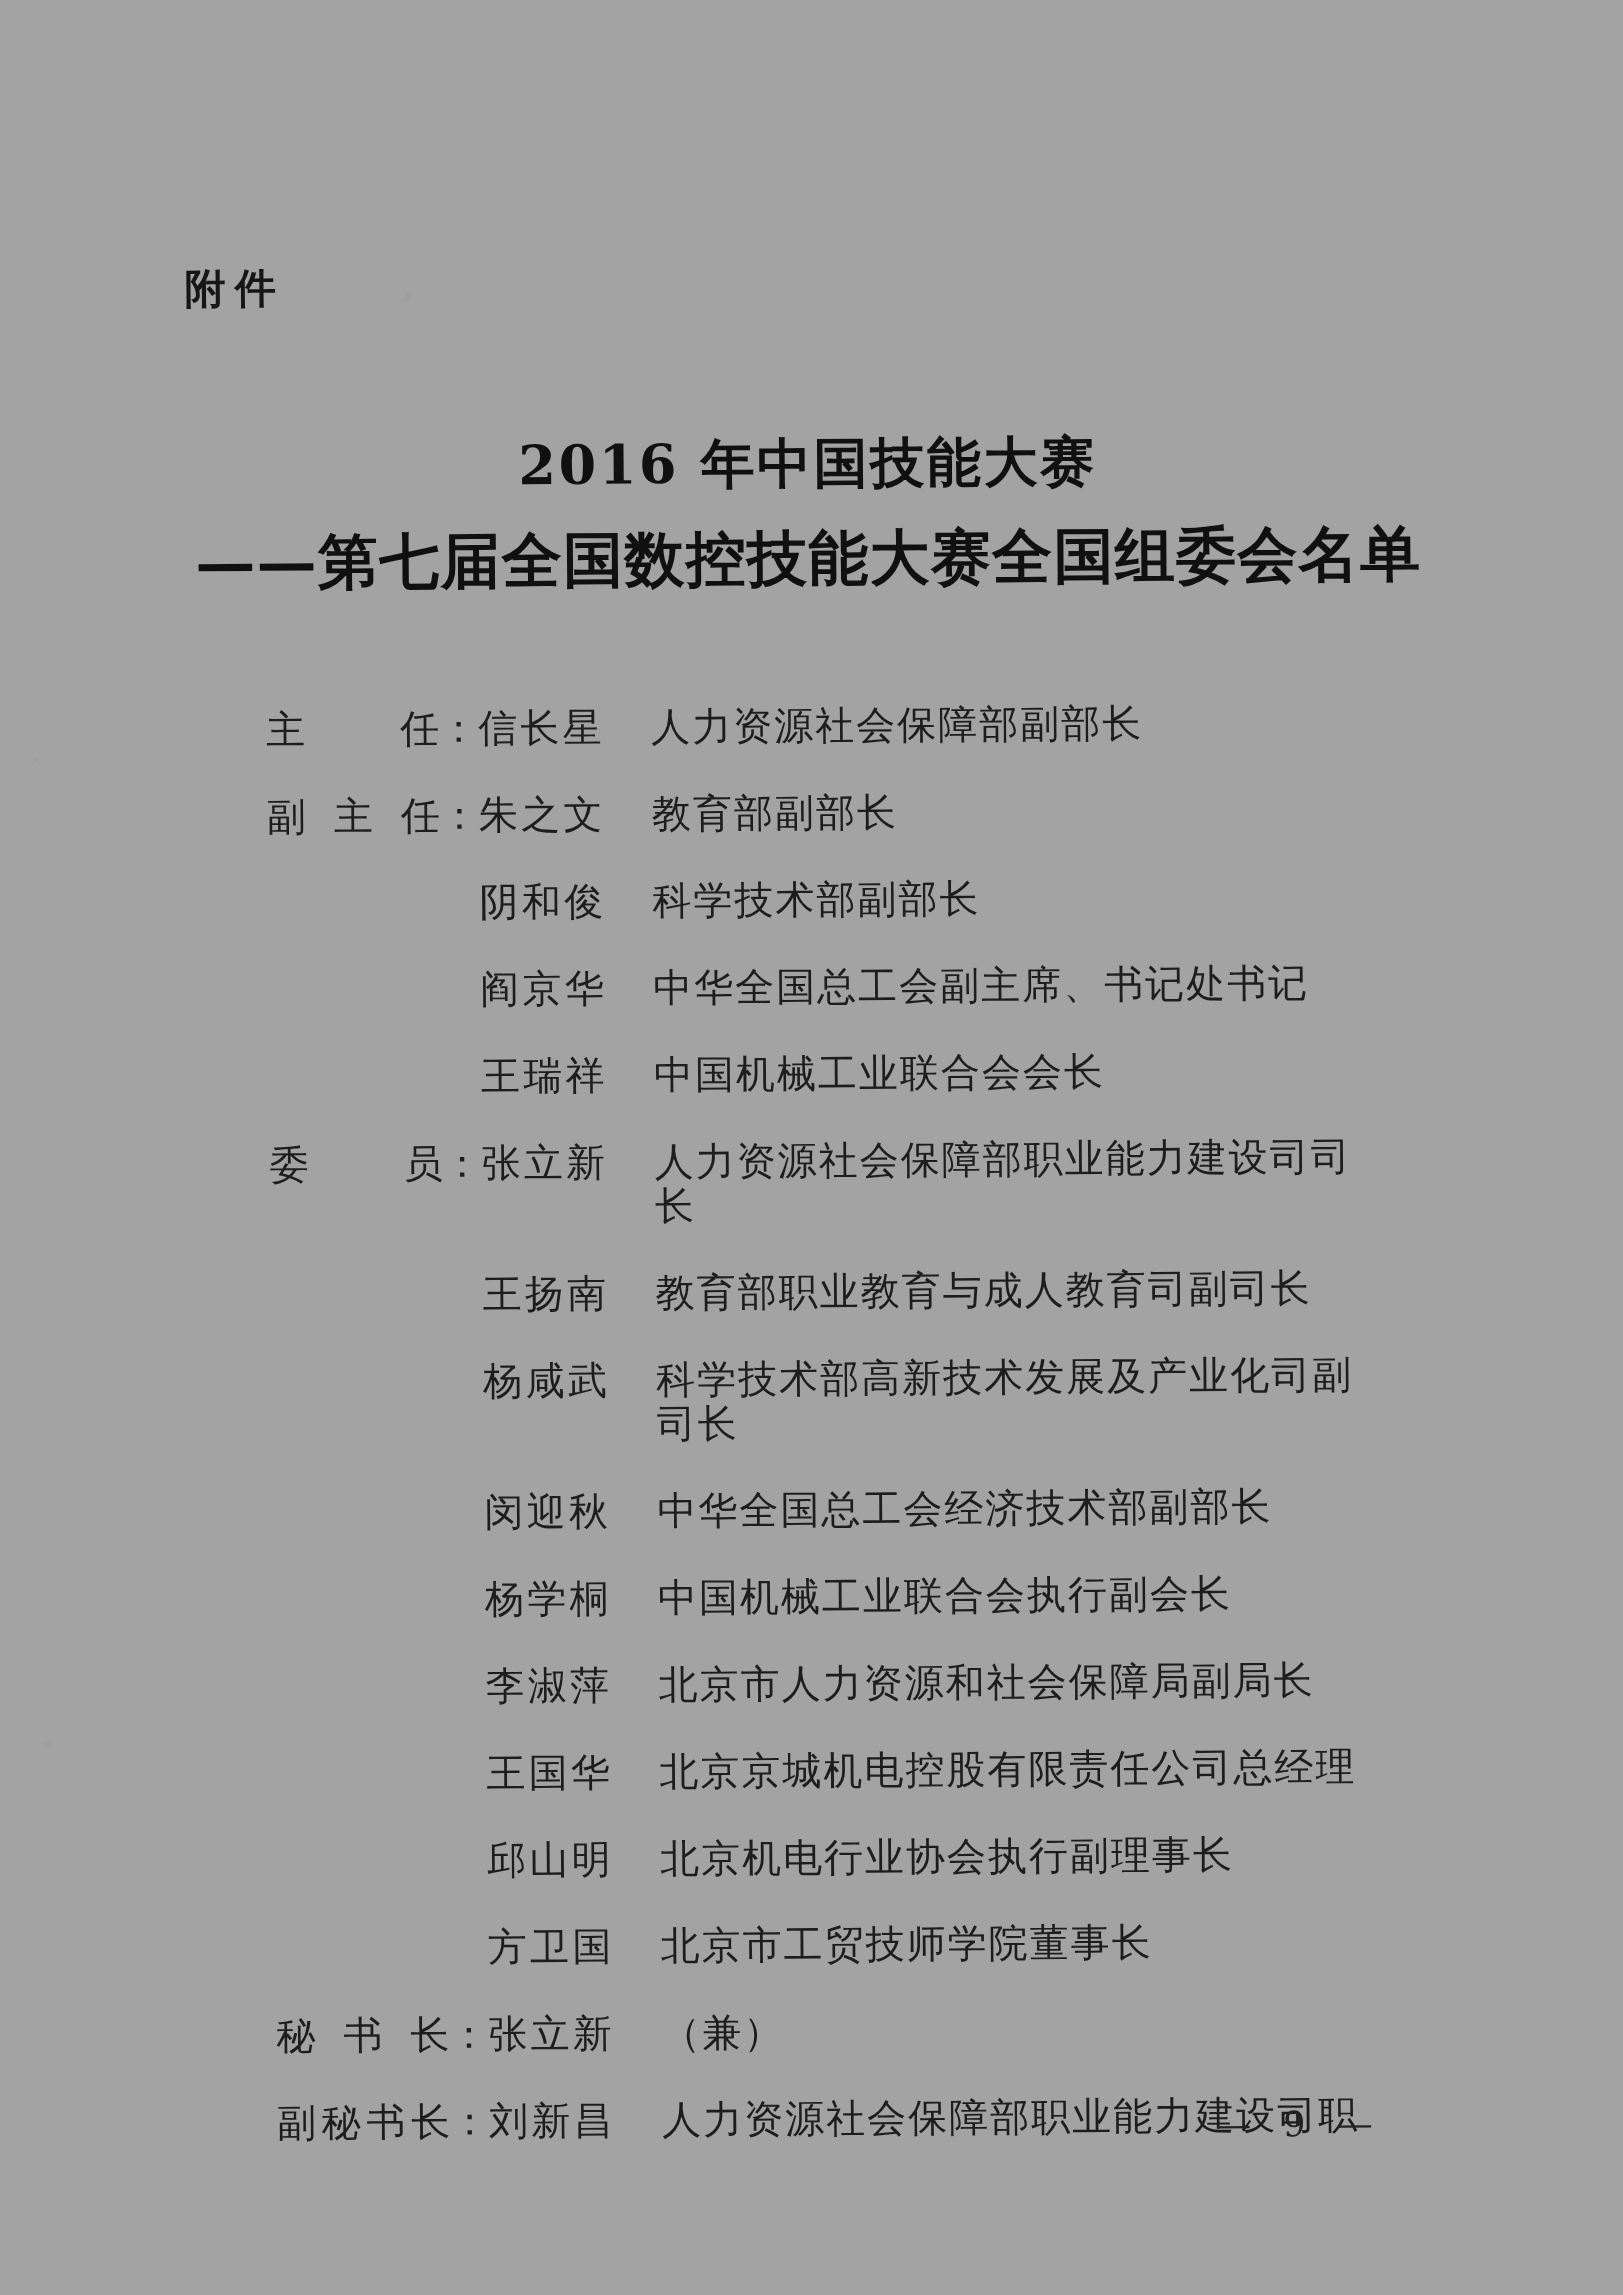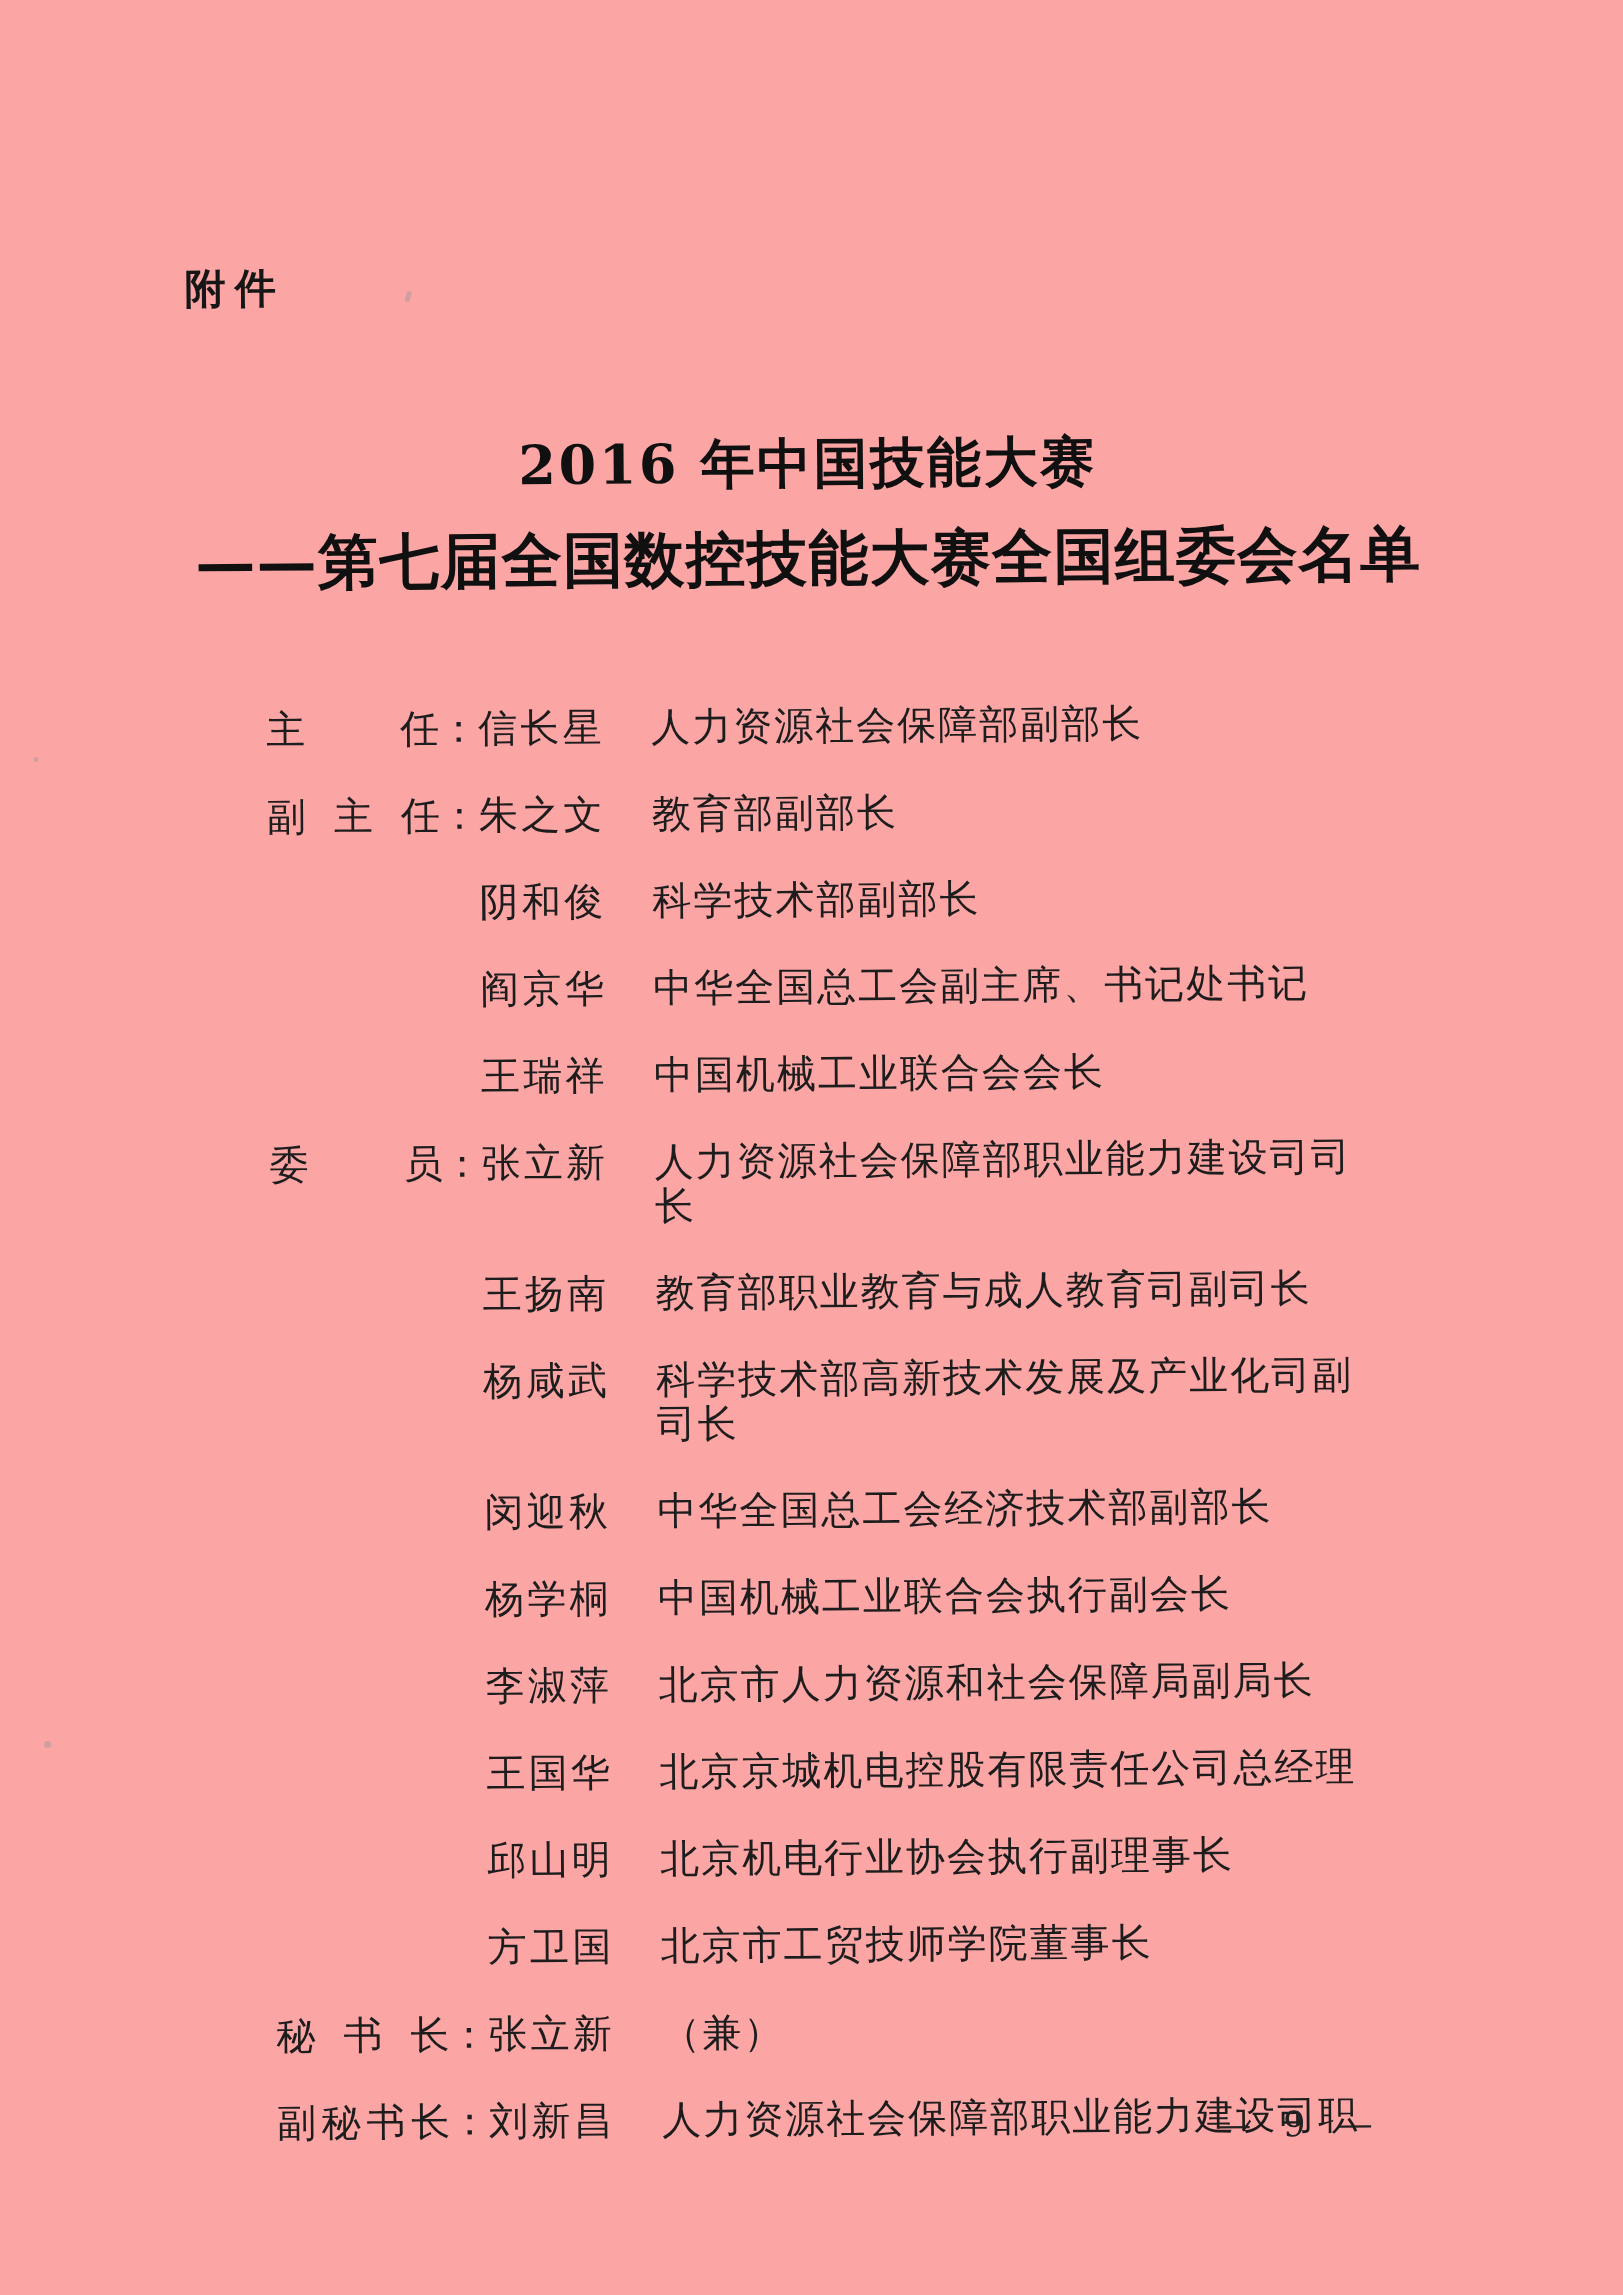--- a/index.html
+++ b/index.html
@@ -9,21 +9,21 @@
     width: 1623px;
     height: 2295px;
     overflow: hidden;
     font-family: "DejaVu Serif", serif;
     color: #1b1b1b;
   }
   .sheet {
     position: relative;
     width: 1623px;
     height: 2295px;
-    background: #fca5a5;
+    background: #a3a3a3;
   }
   .skew {
     position: absolute;
     inset: 0;
     transform: rotate(-0.45deg);
     transform-origin: 50% 42%;
   }
   .attachment {
     position: absolute;
     left: 190px;

